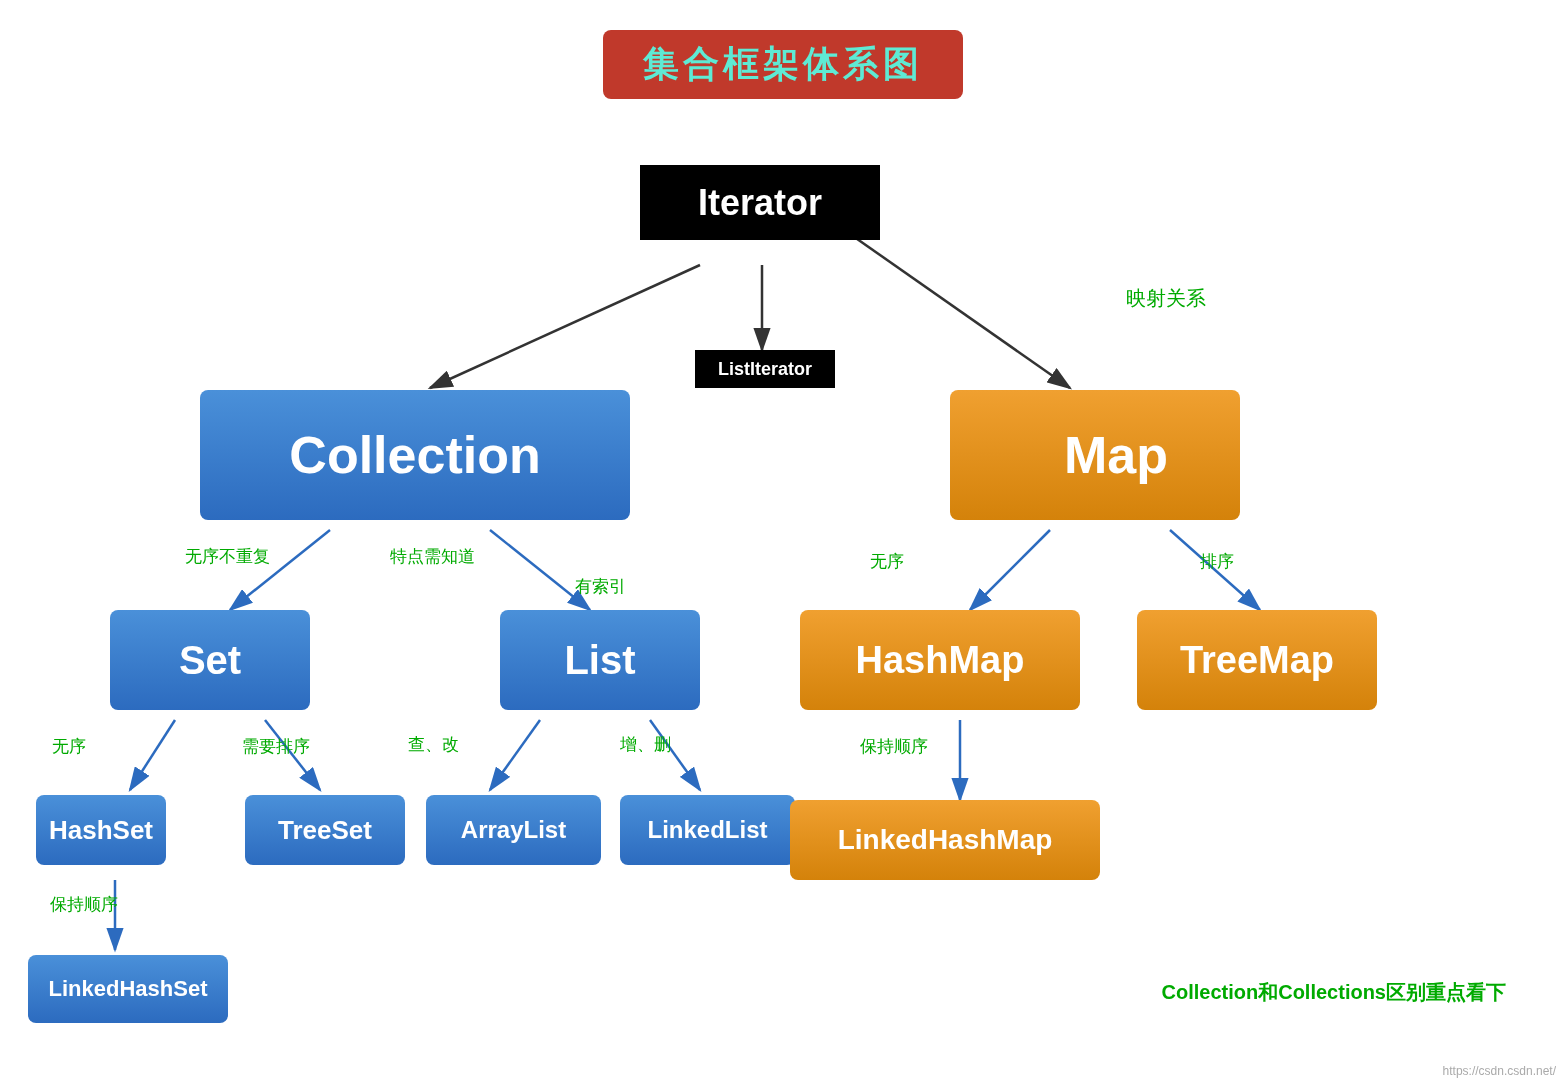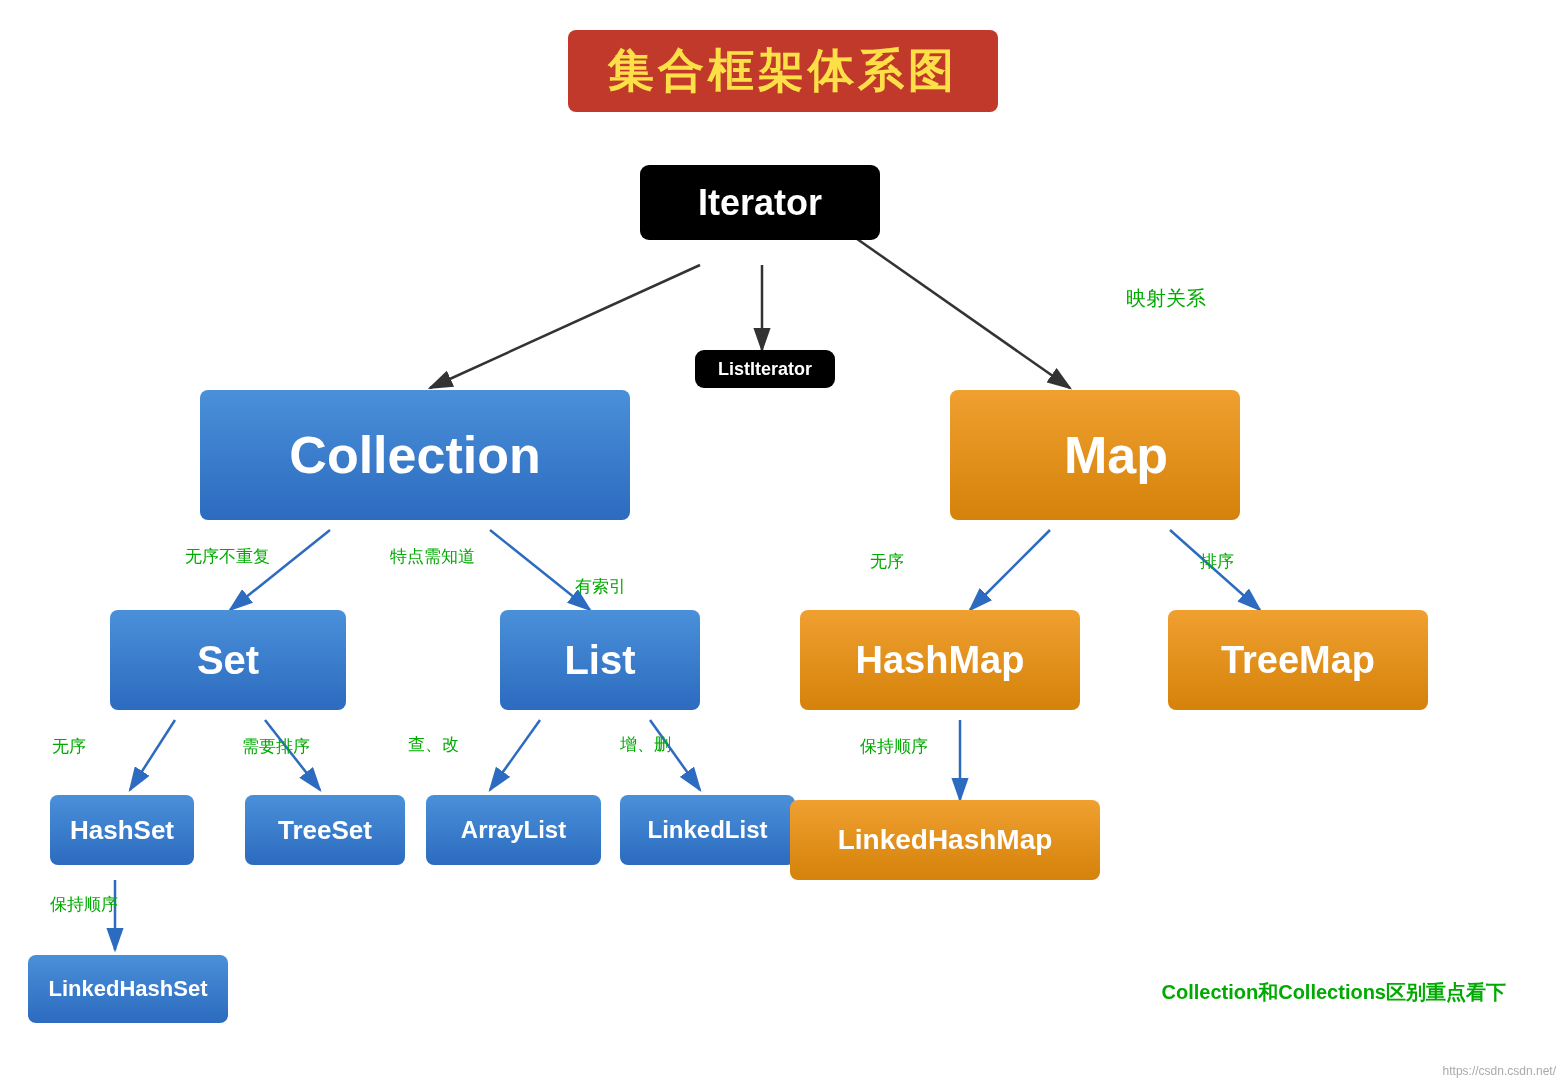--- a/index.html
+++ b/index.html
@@ -23,41 +23,41 @@
       position: absolute;
       top: 30px;
       left: 50%;
       transform: translateX(-50%);
       background: #c0392b;
       border-radius: 8px;
       padding: 10px 40px;
       text-align: center;
     }
     .title-box span {
-      color: #fde047;
-      font-size: 46px;
+      color: #5eead4;
+      font-size: 36px;
       font-weight: bold;
       font-family: Liberation Mono, monospace;
       letter-spacing: 4px;
     }
 
     
     .node {
       position: absolute;
       border-radius: 8px;
       text-align: center;
       display: flex;
       align-items: center;
       justify-content: center;
       font-weight: bold;
     }
     .node-black {
       background: #000;
       color: #fff;
-      border-radius: 9px;
+      border-radius: 0;
     }
     .node-blue {
       background: linear-gradient(180deg, #4a90d9 0%, #2c6bbf 100%);
       color: #fff;
     }
     .node-orange {
       background: linear-gradient(180deg, #f0a030 0%, #d4820a 100%);
       color: #fff;
     }
 
@@ -162,54 +162,54 @@
   </div>
 
   <div class="node node-orange" style="top:390px; left:950px; width:290px; height:130px; font-size:52px;padding-left:42px;">
     <span>Map</span>
   </div>
 
   <div class="label" style="top:285px; right:360px; font-size:20px;">
     <span>映射关系</span>
   </div>
 
-  <div class="node node-blue" style="top:610px; left:110px; width:236px; height:100px; font-size:40px;">
+  <div class="node node-blue" style="top:610px; left:110px; width:200px; height:100px; font-size:40px;">
     <span>Set</span>
   </div>
 
   <div class="node node-blue" style="top:610px; left:500px; width:200px; height:100px; font-size:40px;">
     <span>List</span>
   </div>
 
   <div class="node node-orange" style="top:610px; left:800px; width:280px; height:100px; font-size:38px;">
     <span>HashMap</span>
   </div>
 
-  <div class="node node-orange" style="top:610px; left:1168px; width:260px; height:100px; font-size:38px;">
+  <div class="node node-orange" style="top:610px; left:1137px; width:240px; height:100px; font-size:38px;">
     <span>TreeMap</span>
   </div>
 
   <div class="label" style="top:545px; left:185px; font-size:17px;">
     <span>无序不重复</span>
   </div>
   <div class="label" style="top:545px; left:390px; font-size:17px;">
     <span>特点需知道</span>
   </div>
   <div class="label" style="top:575px; left:575px; font-size:17px;">
     <span>有索引</span>
   </div>
 
   <div class="label" style="top:550px; left:870px; font-size:17px;">
     <span>无序</span>
   </div>
   <div class="label" style="top:550px; left:1200px; font-size:17px;">
     <span>排序</span>
   </div>
 
-  <div class="node node-blue" style="top:795px; left:50px; width:144px; height:70px; font-size:26px;">
+  <div class="node node-blue" style="top:795px; left:36px; width:130px; height:70px; font-size:26px;">
     <span>HashSet</span>
   </div>
 
   <div class="node node-blue" style="top:795px; left:245px; width:160px; height:70px; font-size:26px;">
     <span>TreeSet</span>
   </div>
 
   <div class="node node-blue" style="top:795px; left:426px; width:175px; height:70px; font-size:24px;">
     <span>ArrayList</span>
   </div>

